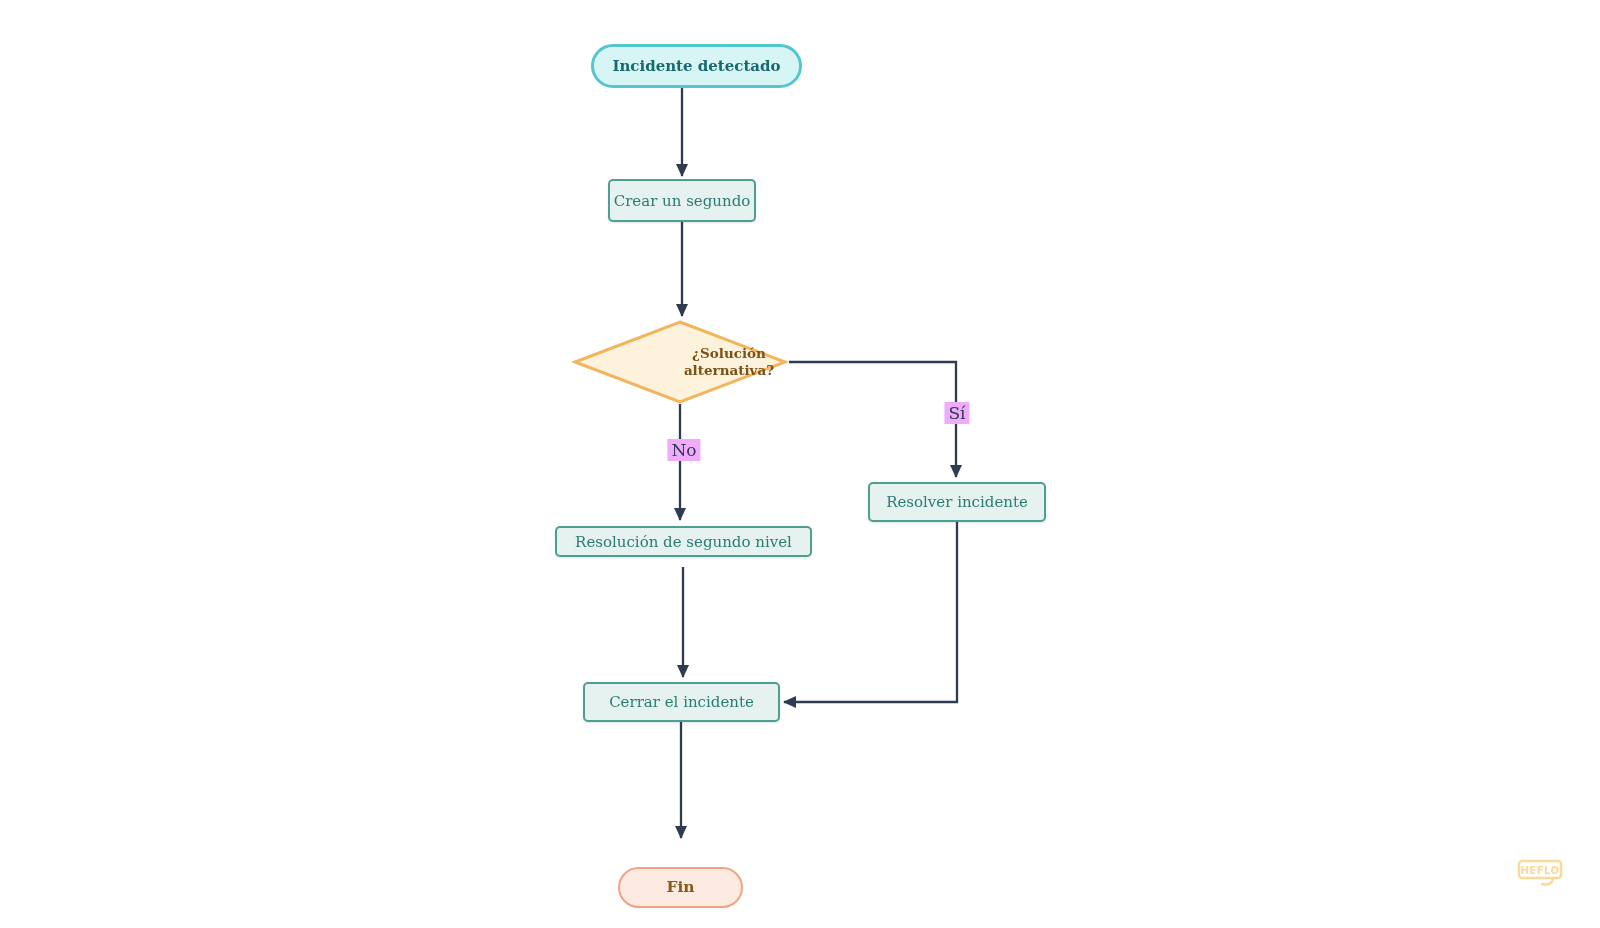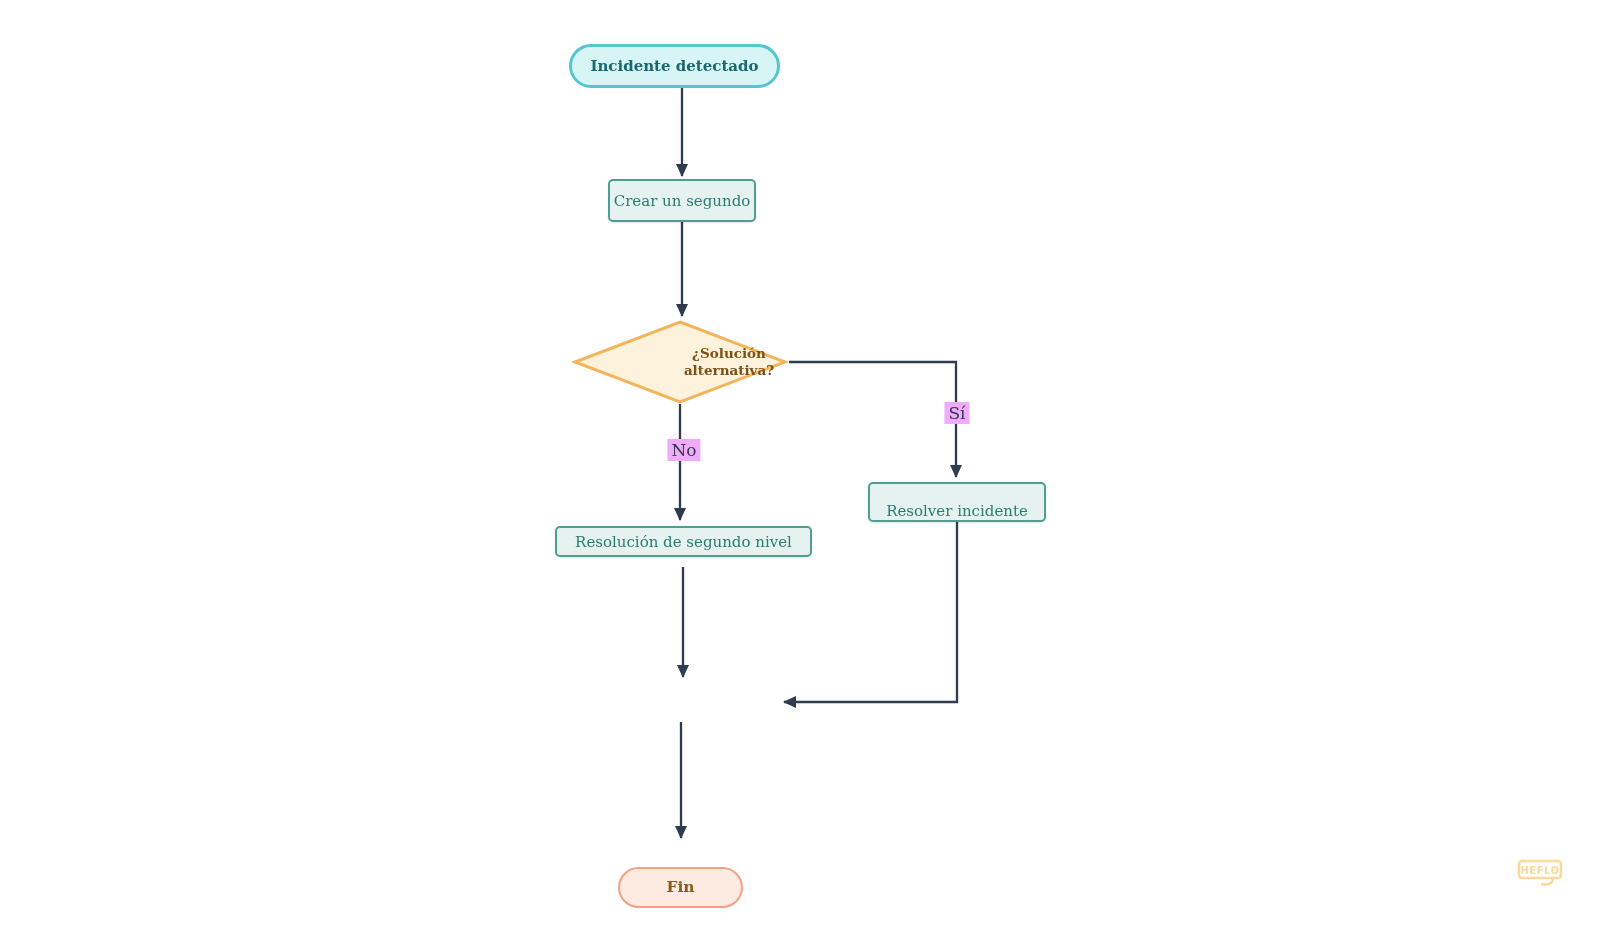--- a/index.html
+++ b/index.html
@@ -73,49 +73,52 @@
     </defs>
     <path d="M682,88 L682,176" marker-end="url(#arrow)"></path>
     <path d="M682,222 L682,316" marker-end="url(#arrow)"></path>
     <path d="M789,362 L956,362 L956,477" marker-end="url(#arrow)"></path>
     <path d="M680,404 L680,520" marker-end="url(#arrow)"></path>
     <path d="M957,522 L957,702 L784,702" marker-end="url(#arrow)"></path>
     <path d="M683,567 L683,677" marker-end="url(#arrow)"></path>
     <path d="M681,722 L681,838" marker-end="url(#arrow)"></path>
   </svg>
 
-  <div class="node pill-start" style="left:569px; top:44px; width:211px; height:44px;text-align:right;">
+  <div class="node pill-start" style="left:591px; top:44px; width:211px; height:44px;text-align:right;">
     <span>Incidente detectado</span>
   </div>
 
   <div class="node process" style="left:608px; top:179px; width:148px; height:43px;">
     <span>Crear un segundo</span>
   </div>
 
   <div class="diamond-wrap" style="left:572px; top:320px; width:216px; height:84px;">
     <svg width="216" height="84" viewBox="0 0 216 84" xmlns="http://www.w3.org/2000/svg">
       <polygon points="108,2 213,42 108,82 3,42" style="fill:var(--decision-fill,#fdf2dc); stroke:var(--decision-border,#f2b45c); stroke-width:3; stroke-linejoin:miter;"></polygon>
     </svg>
     <div class="diamond-label">
       <span>¿Solución alternativa?</span>
     </div>
   </div>
 
   <div class="edge-label" style="left:957px; top:413px;">Sí</div>
 
   <div class="edge-label" style="left:684px; top:450px;">No</div>
 
-  <div class="node process" style="left:868px; top:482px; width:178px; height:40px;align-items:flex-end;">
+  <div class="node process" style="left:868px; top:482px; width:178px; height:40px;">
     <span>Resolver incidente</span>
   </div>
 
   <div class="node process" style="left:555px; top:526px; width:257px; height:31px;">
     <span>Resolución de segundo nivel</span>
   </div>
 
+  <div class="node process" style="left:583px; top:682px; width:197px; height:40px;">
+    <span>Cerrar el incidente</span>
+  </div>
 
   <div class="node pill-end" style="left:618px; top:843px; width:125px; height:41px;">
     <span>Fin</span>
   </div>
 
   <svg class="logo" viewBox="0 0 50 30" xmlns="http://www.w3.org/2000/svg">
     <rect class="frame" x="3" y="3" width="42" height="17" rx="3"></rect>
     <text x="24" y="15.5" text-anchor="middle">HEFLO</text>
     <path class="tail" d="M37,20 C37,25.5 32,27.5 26,26" stroke-linecap="round"></path>
   </svg>

